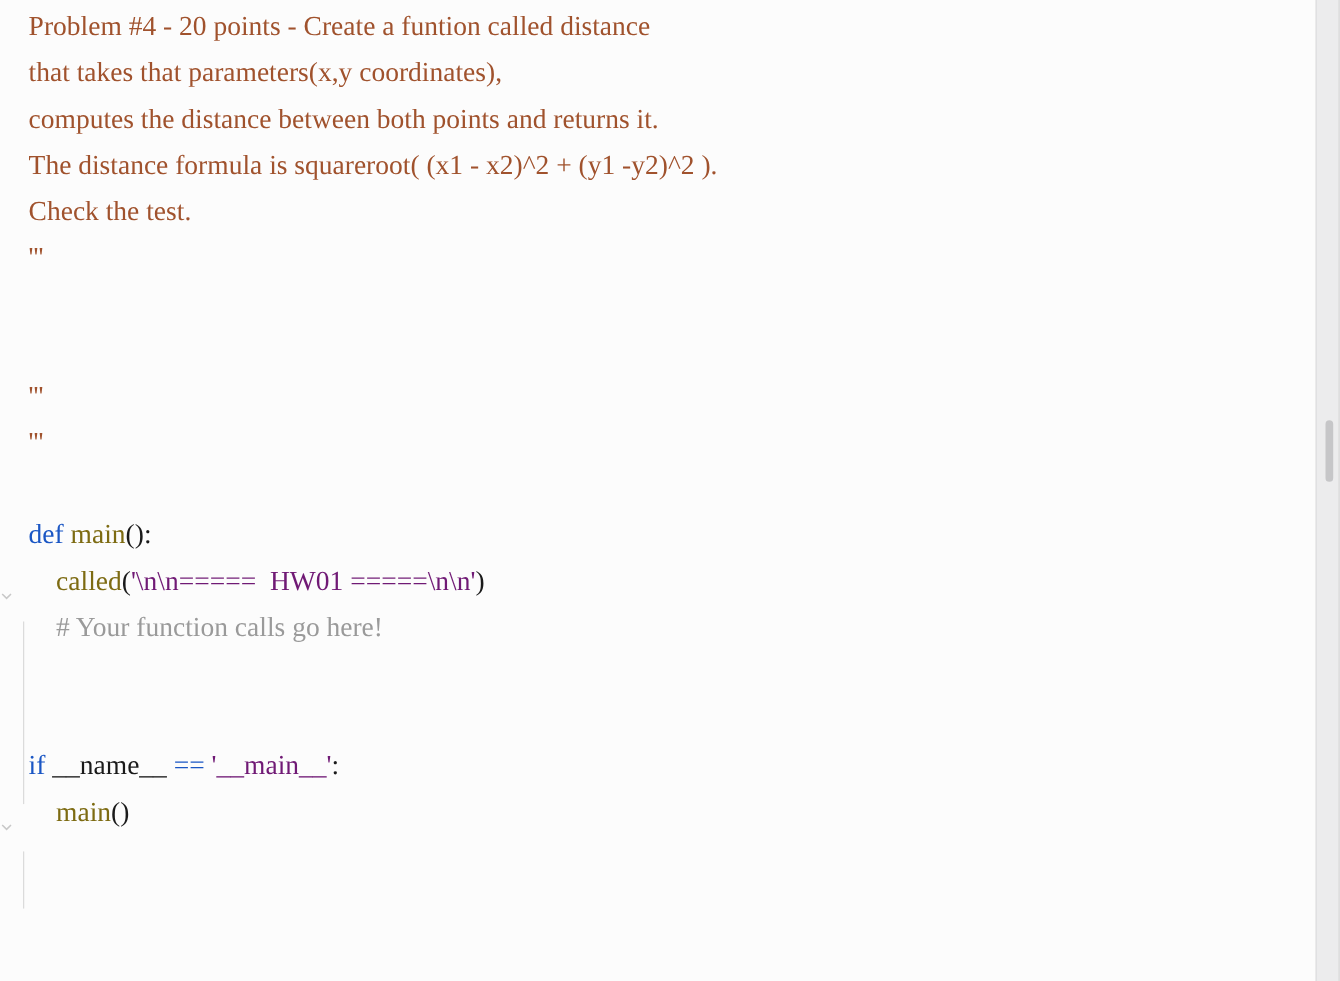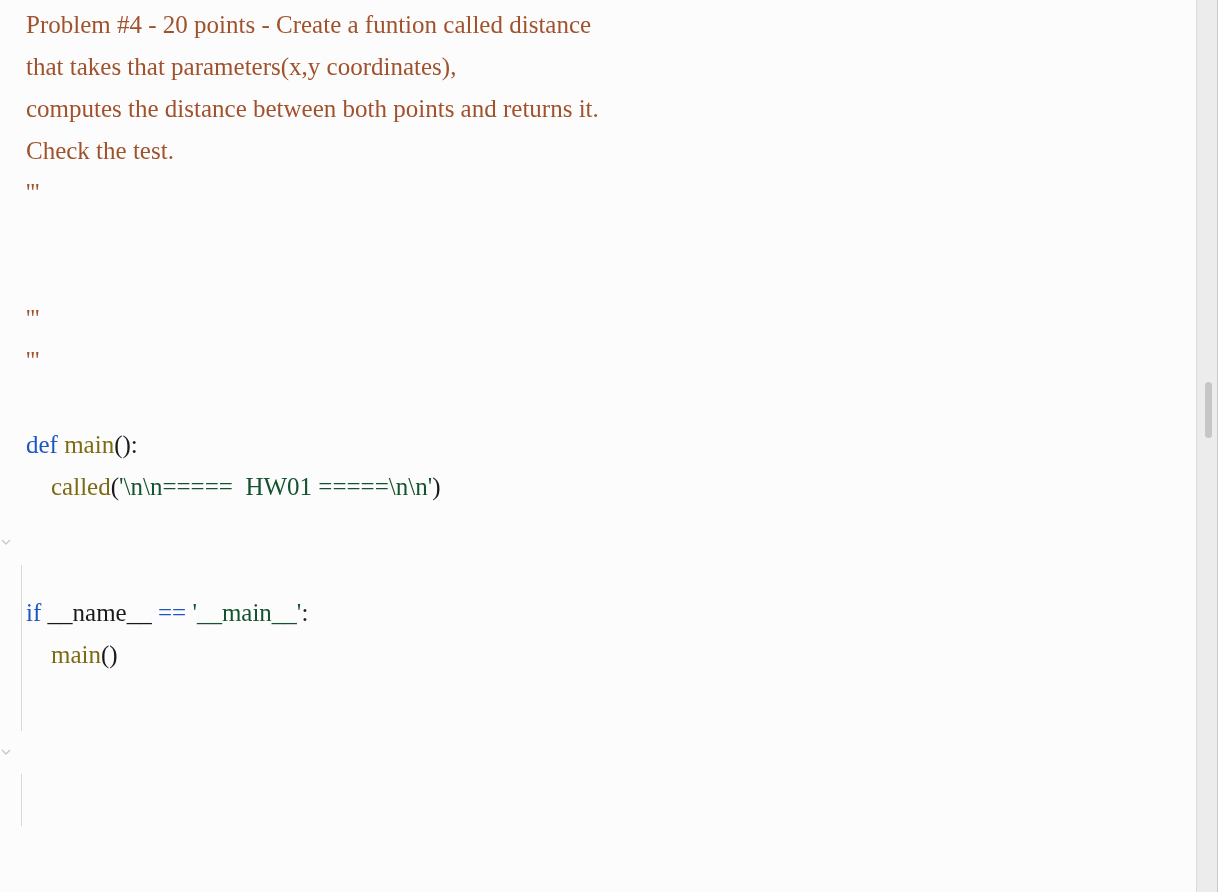--- a/index.html
+++ b/index.html
@@ -43,21 +43,21 @@
     font-size: 25px;
     white-space: pre;
     letter-spacing: 0px;
     padding-left: 22px;
     box-sizing: border-box;
     color: #1a1a1a;
   }
 
   
   .t-doc      { color: #a0522d; }
-  .t-str      { color: #14532d; margin-top: 42px; }
+  .t-str      { color: #701a75; margin-top: 42px; }
   .t-kw       { color: #1a56c4; }
   .t-op       { color: #1a56c4; }
   .t-fn       { color: #7d6b12; }
   .t-punc     { color: #1a1a1a; }
   .t-ident    { color: #1a1a1a; text-align: center; }
   .t-comment  { color: #9a9a9a; }
 
   
   .guide {
     position: absolute;
@@ -109,35 +109,37 @@
 </head>
 <body>
 
 <div id="editor">
 
   <div class="code-surface">
 
     <div class="line"><span class="t-doc">Problem #4 - 20 points - Create a funtion called distance</span></div>
     <div class="line"><span class="t-doc">that takes that parameters(x,y coordinates),</span></div>
     <div class="line"><span class="t-doc">computes the distance between both points and returns it.</span></div>
+    <div class="line"><span class="t-doc">The distance formula is squareroot( (x1 - x2)^2 + (y1 -y2)^2 ).</span></div>
     <div class="line"><span class="t-doc">Check the test.</span></div>
     <div class="line"><span class="t-doc">'''</span></div>
 
     <div class="line"></div>
     <div class="line"></div>
 
     <div class="line"><span class="t-doc">'''</span></div>
     <div class="line"><span class="t-doc">'''</span></div>
 
     <div class="line"></div>
 
     <div class="line"><span class="t-kw">def</span><span> </span><span class="t-fn">main</span><span class="t-punc">():</span></div>
 
     <div class="line"><span>    </span><span class="t-fn">called</span><span class="t-punc">(</span><span class="t-str">'\n\n=====  HW01 =====\n\n'</span><span class="t-punc">)</span></div>
 
+    <div class="line"><span>    </span><span class="t-comment"># Your function calls go here!</span></div>
 
     <div class="line"></div>
     <div class="line"></div>
 
     <div class="line"><span class="t-kw">if</span><span> </span><span class="t-ident">__name__</span><span> </span><span class="t-op">==</span><span> </span><span class="t-str">'__main__'</span><span class="t-punc">:</span></div>
 
     <div class="line"><span>    </span><span class="t-fn">main</span><span class="t-punc">()</span></div>
 
     <div class="guide guide-a"></div>
     <div class="guide guide-b"></div>

